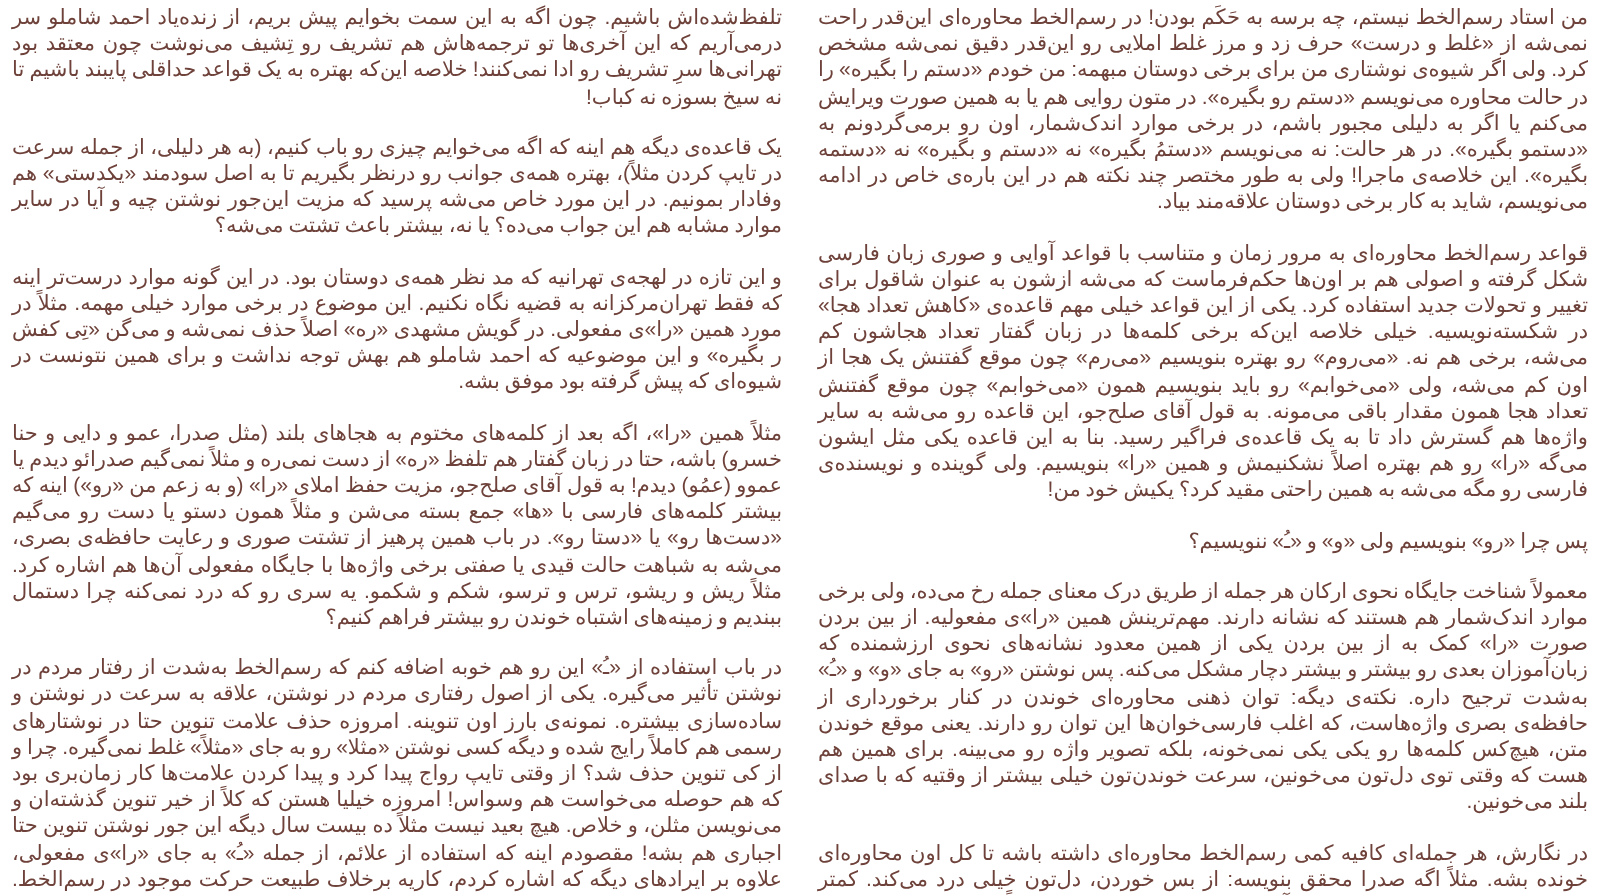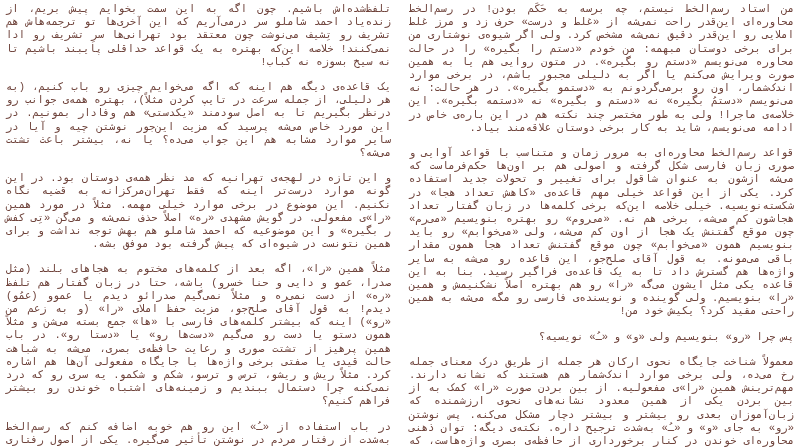--- a/index.html
+++ b/index.html
@@ -18,36 +18,36 @@
     direction: rtl;
     gap: 18px;
   }
   .column {
     flex: 1 1 0;
     min-width: 0;
     direction: rtl;
   }
   .column p {
     margin: 0 0 12px 0;
-    font-family: Liberation Mono, monospace;
+    font-family: Liberation Sans, sans-serif;
     font-size: 10.5px;
     line-height: 13.2px;
     color: #6e423a;
     text-align: justify;
     word-spacing: -0.5px;
   }
 </style>
 </head>
 <body>
 
 <div class="page">
   <div class="column">
     <p>من استاد رسم‌الخط نیستم، چه برسه به حَکَم بودن! در رسم‌الخط محاوره‌ای این‌قدر راحت نمی‌شه از «غلط و درست» حرف زد و مرز غلط املایی رو این‌قدر دقیق نمی‌شه مشخص کرد. ولی اگر شیوه‌ی نوشتاری من برای برخی دوستان مبهمه: من خودم «دستم را بگیره» را در حالت محاوره می‌نویسم «دستم رو بگیره». در متون روایی هم یا به همین صورت ویرایش می‌کنم یا اگر به دلیلی مجبور باشم، در برخی موارد اندک‌شمار، اون رو برمی‌گردونم به «دستمو بگیره». در هر حالت: نه می‌نویسم «دستمُ بگیره» نه «دستم و بگیره» نه «دستمه بگیره». این خلاصه‌ی ماجرا! ولی به طور مختصر چند نکته هم در این باره‌ی خاص در ادامه می‌نویسم، شاید به کار برخی دوستان علاقه‌مند بیاد.</p>
     <p>قواعد رسم‌الخط محاوره‌ای به مرور زمان و متناسب با قواعد آوایی و صوری زبان فارسی شکل گرفته و اصولی هم بر اون‌ها حکم‌فرماست که می‌شه ازشون به عنوان شاقول برای تغییر و تحولات جدید استفاده کرد. یکی از این قواعد خیلی مهم قاعده‌ی «کاهش تعداد هجا» در شکسته‌نویسیه. خیلی خلاصه این‌که برخی کلمه‌ها در زبان گفتار تعداد هجاشون کم می‌شه، برخی هم نه. «می‌روم» رو بهتره بنویسیم «می‌رم» چون موقع گفتنش یک هجا از اون کم می‌شه، ولی «می‌خوابم» رو باید بنویسیم همون «می‌خوابم» چون موقع گفتنش تعداد هجا همون مقدار باقی می‌مونه. به قول آقای صلح‌جو، این قاعده رو می‌شه به سایر واژه‌ها هم گسترش داد تا به یک قاعده‌ی فراگیر رسید. بنا به این قاعده یکی مثل ایشون می‌گه «را» رو هم بهتره اصلاً نشکنیمش و همین «را» بنویسیم. ولی گوینده و نویسنده‌ی فارسی رو مگه می‌شه به همین راحتی مقید کرد؟ یکیش خود من!</p>
-    <p>پس چرا «رو» بنویسیم ولی «و» و «ـُ» نویسیه؟</p>
+    <p>پس چرا «رو» بنویسیم ولی «و» و «ـُ» ننویسیم؟</p>
     <p>معمولاً شناخت جایگاه نحوی ارکان هر جمله از طریق درک معنای جمله رخ می‌ده، ولی برخی موارد اندک‌شمار هم هستند که نشانه دارند. مهم‌ترینش همین «را»ی مفعولیه. از بین بردن صورت «را» کمک به از بین بردن یکی از همین معدود نشانه‌های نحوی ارزشمنده که زبان‌آموزان بعدی رو بیشتر و بیشتر دچار مشکل می‌کنه. پس نوشتن «رو» به جای «و» و «ـُ» به‌شدت ترجیح داره. نکته‌ی دیگه: توان ذهنی محاوره‌ای خوندن در کنار برخورداری از حافظه‌ی بصری واژه‌هاست، که اغلب فارسی‌خوان‌ها این توان رو دارند. یعنی موقع خوندن متن، هیچ‌کس کلمه‌ها رو یکی یکی نمی‌خونه، بلکه تصویر واژه رو می‌بینه. برای همین هم هست که وقتی توی دل‌تون می‌خونین، سرعت خوندن‌تون خیلی بیشتر از وقتیه که با صدای بلند می‌خونین.</p>
     <p>در نگارش، هر جمله‌ای کافیه کمی رسم‌الخط محاوره‌ای داشته باشه تا کل اون محاوره‌ای خونده بشه. مثلاً اگه صدرا محقق بنویسه: از بس خوردن، دل‌تون خیلی درد می‌کند. کمتر کسی پیدا می‌شه که اون «می‌کند» آخر رو هم «می‌کند» بخونه. تقریباً همه اون رو «می‌کنه» می‌خونن. این دو موضوع رو اگه در نظر بگیرید، نتیجه‌اش در مورد شکسته‌نویسی «را» می‌شه این‌که تصویر واژه رو به شکل حداقلی تغییر بدیم و صورتش رو به‌طور کامل از بین نبریم. ضمن این‌که وقتی صدرا بنویسه «دستم رو بگیر»، ما همه توی ذهن‌مون می‌خونیم «دستمُ بگیره». پس بهتره که ته صورت کلمه رو خیلی تغییر بدیم نه خیلی دغدغه‌ی این رو داشته باشیم که صورت محاوره‌ای یک کلمه باید عین آوای</p>
   </div>
   <div class="column">
     <p>تلفظ‌شده‌اش باشیم. چون اگه به این سمت بخوایم پیش بریم، از زنده‌یاد احمد شاملو سر درمی‌آریم که این آخری‌ها تو ترجمه‌هاش هم تشریف رو تِشیف می‌نوشت چون معتقد بود تهرانی‌ها سرِ تشریف رو ادا نمی‌کنند! خلاصه این‌که بهتره به یک قواعد حداقلی پایبند باشیم تا نه سیخ بسوزه نه کباب!</p>
     <p>یک قاعده‌ی دیگه هم اینه که اگه می‌خوایم چیزی رو باب کنیم، (به هر دلیلی، از جمله سرعت در تایپ کردن مثلاً)، بهتره همه‌ی جوانب رو درنظر بگیریم تا به اصل سودمند «یکدستی» هم وفادار بمونیم. در این مورد خاص می‌شه پرسید که مزیت این‌جور نوشتن چیه و آیا در سایر موارد مشابه هم این جواب می‌ده؟ یا نه، بیشتر باعث تشتت می‌شه؟</p>
     <p>و این تازه در لهجه‌ی تهرانیه که مد نظر همه‌ی دوستان بود. در این گونه موارد درست‌تر اینه که فقط تهران‌مرکزانه به قضیه نگاه نکنیم. این موضوع در برخی موارد خیلی مهمه. مثلاً در مورد همین «را»ی مفعولی. در گویش مشهدی «ره» اصلاً حذف نمی‌شه و می‌گن «تِی کفش ر بگیره» و این موضوعیه که احمد شاملو هم بهش توجه نداشت و برای همین نتونست در شیوه‌ای که پیش گرفته بود موفق بشه.</p>
     <p>مثلاً همین «را»، اگه بعد از کلمه‌های مختوم به هجاهای بلند (مثل صدرا، عمو و دایی و حنا خسرو) باشه، حتا در زبان گفتار هم تلفظ «ره» از دست نمی‌ره و مثلاً نمی‌گیم صدرائو دیدم یا عموو (عمُو) دیدم! به قول آقای صلح‌جو، مزیت حفظ املای «را» (و به زعم من «رو») اینه که بیشتر کلمه‌های فارسی با «ها» جمع بسته می‌شن و مثلاً همون دستو یا دست رو می‌گیم «دست‌ها رو» یا «دستا رو». در باب همین پرهیز از تشتت صوری و رعایت حافظه‌ی بصری، می‌شه به شباهت حالت قیدی یا صفتی برخی واژه‌ها با جایگاه مفعولی آن‌ها هم اشاره کرد. مثلاً ریش و ریشو، ترس و ترسو، شکم و شکمو. یه سری رو که درد نمی‌کنه چرا دستمال ببندیم و زمینه‌های اشتباه خوندن رو بیشتر فراهم کنیم؟</p>
     <p>در باب استفاده از «ـُ» این رو هم خوبه اضافه کنم که رسم‌الخط به‌شدت از رفتار مردم در نوشتن تأثیر می‌گیره. یکی از اصول رفتاری مردم در نوشتن، علاقه به سرعت در نوشتن و ساده‌سازی بیشتره. نمونه‌ی بارز اون تنوینه. امروزه حذف علامت تنوین حتا در نوشتارهای رسمی هم کاملاً رایج شده و دیگه کسی نوشتن «مثلا» رو به جای «مثلاً» غلط نمی‌گیره. چرا و از کی تنوین حذف شد؟ از وقتی تایپ رواج پیدا کرد و پیدا کردن علامت‌ها کار زمان‌بری بود که هم حوصله می‌خواست هم وسواس! امروزه خیلیا هستن که کلاً از خیر تنوین گذشته‌ان و می‌نویسن مثلن، و خلاص. هیچ بعید نیست مثلاً ده بیست سال دیگه این جور نوشتن تنوین حتا اجباری هم بشه! مقصودم اینه که استفاده از علائم، از جمله «ـُ» به جای «را»ی مفعولی، علاوه بر ایرادهای دیگه که اشاره کردم، کاریه برخلاف طبیعت حرکت موجود در رسم‌الخط. یک‌جور حرکت مذبوحانه!</p>
 

